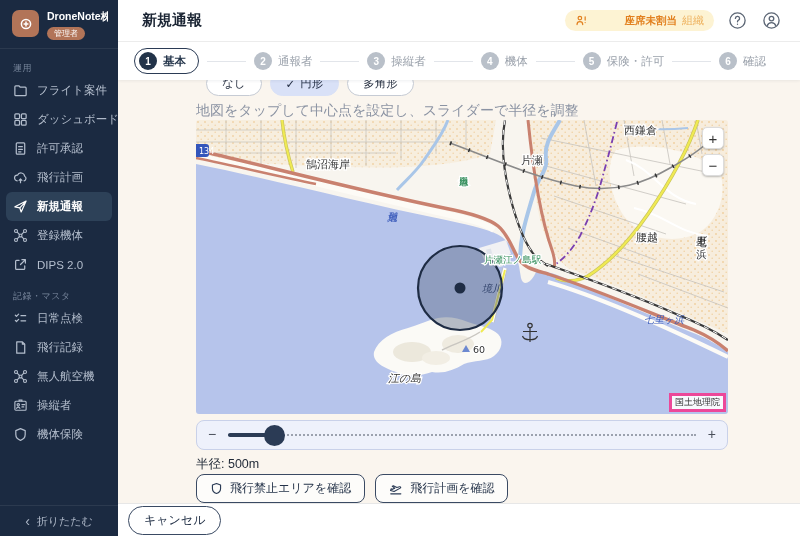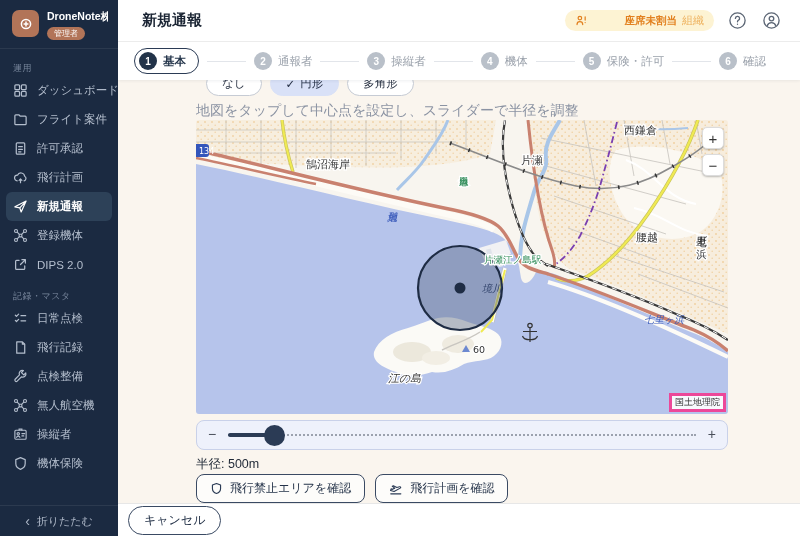--- a/index.html
+++ b/index.html
@@ -122,33 +122,33 @@
         </svg>
     </div>
     <div class="brand-col">
       <div class="brand-name">DroneNote株式…</div>
       <div class="brand-badge">管理者</div>
     </div>
   </div>
   <div class="nav">
     <div class="nav-section">運用</div>
     <div class="nav-item">
+      <svg width="15" height="15" viewBox="0 0 16 16" fill="none" stroke="currentColor" stroke-width="1.3" stroke-linejoin="round">
+          <path d="M2 12.5 V4 a1 1 0 0 1 1-1 h3.2 L7.8 4.5 H13 a1 1 0 0 1 1 1 V12.5 a1 1 0 0 1 -1 1 H3 a1 1 0 0 1 -1-1 Z"></path>
+        </svg>
+      <span>フライト案件</span>
+    </div>
+    <div class="nav-item">
       <svg width="15" height="15" viewBox="0 0 16 16" fill="none" stroke="currentColor" stroke-width="1.3">
           <rect x="2" y="2" width="5" height="5" rx="1"></rect>
           <rect x="9" y="2" width="5" height="5" rx="1"></rect>
           <rect x="2" y="9" width="5" height="5" rx="1"></rect>
           <rect x="9" y="9" width="5" height="5" rx="1"></rect>
         </svg>
       <span>ダッシュボード</span>
-    </div>
-    <div class="nav-item">
-      <svg width="15" height="15" viewBox="0 0 16 16" fill="none" stroke="currentColor" stroke-width="1.3" stroke-linejoin="round">
-          <path d="M2 12.5 V4 a1 1 0 0 1 1-1 h3.2 L7.8 4.5 H13 a1 1 0 0 1 1 1 V12.5 a1 1 0 0 1 -1 1 H3 a1 1 0 0 1 -1-1 Z"></path>
-        </svg>
-      <span>フライト案件</span>
     </div>
     <div class="nav-item">
       <svg width="15" height="15" viewBox="0 0 16 16" fill="none" stroke="currentColor" stroke-width="1.3" stroke-linecap="round">
           <rect x="3.5" y="2" width="9" height="12" rx="1"></rect>
           <path d="M6 6 h4 M6 9 h4 M6 11.5 h2.5"></path>
         </svg>
       <span>許可承認</span>
     </div>
     <div class="nav-item">
       <svg width="15" height="15" viewBox="0 0 16 16" fill="none" stroke="currentColor" stroke-width="1.3" stroke-linecap="round" stroke-linejoin="round">
@@ -186,26 +186,20 @@
           <path d="M2.5 4.5 l1.2 1.2 L6 3.4 M2.5 10 l1.2 1.2 L6 8.9 M8.5 5 h5 M8.5 10.5 h5"></path>
         </svg>
       <span>日常点検</span>
     </div>
     <div class="nav-item">
       <svg width="15" height="15" viewBox="0 0 16 16" fill="none" stroke="currentColor" stroke-width="1.3" stroke-linejoin="round">
           <path d="M4 2 h6 L12.5 4.5 V14 H4 Z"></path>
           <path d="M10 2 V4.5 h2.5"></path>
         </svg>
       <span>飛行記録</span>
-    </div>
-    <div class="nav-item">
-      <svg width="15" height="15" viewBox="0 0 16 16" fill="none" stroke="currentColor" stroke-width="1.3" stroke-linejoin="round">
-          <path d="M13.6 4.2 a3.4 3.4 0 0 1 -4.6 4.2 L4.4 13 a1.5 1.5 0 0 1 -2.1 -2.1 L6.9 6.3 a3.4 3.4 0 0 1 4.2 -4.6 L9 3.8 l2.5 2.5 Z"></path>
-        </svg>
-      <span>点検整備</span>
     </div>
     <div class="nav-item">
       <svg width="15" height="15" viewBox="0 0 16 16" fill="none" stroke="currentColor" stroke-width="1.2">
           <path d="M4.2 4.2 L6.8 6.8 M11.8 4.2 L9.2 6.8 M4.2 11.8 L6.8 9.2 M11.8 11.8 L9.2 9.2"></path>
           <circle cx="3.2" cy="3.2" r="1.6"></circle>
           <circle cx="12.8" cy="3.2" r="1.6"></circle>
           <circle cx="3.2" cy="12.8" r="1.6"></circle>
           <circle cx="12.8" cy="12.8" r="1.6"></circle>
           <rect x="6.6" y="6.6" width="2.8" height="2.8" rx=".6"></rect>
         </svg>

